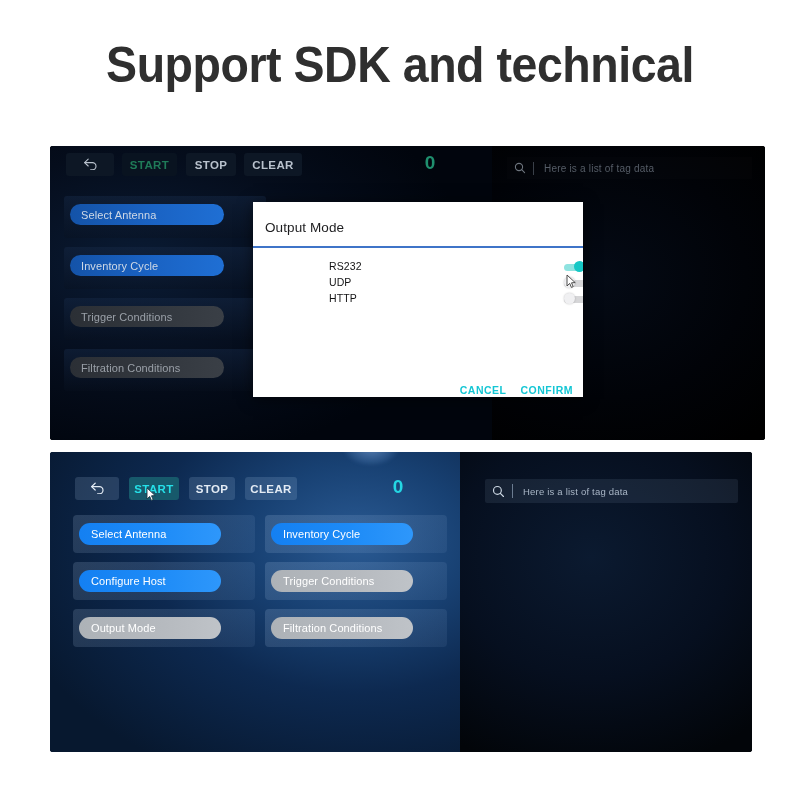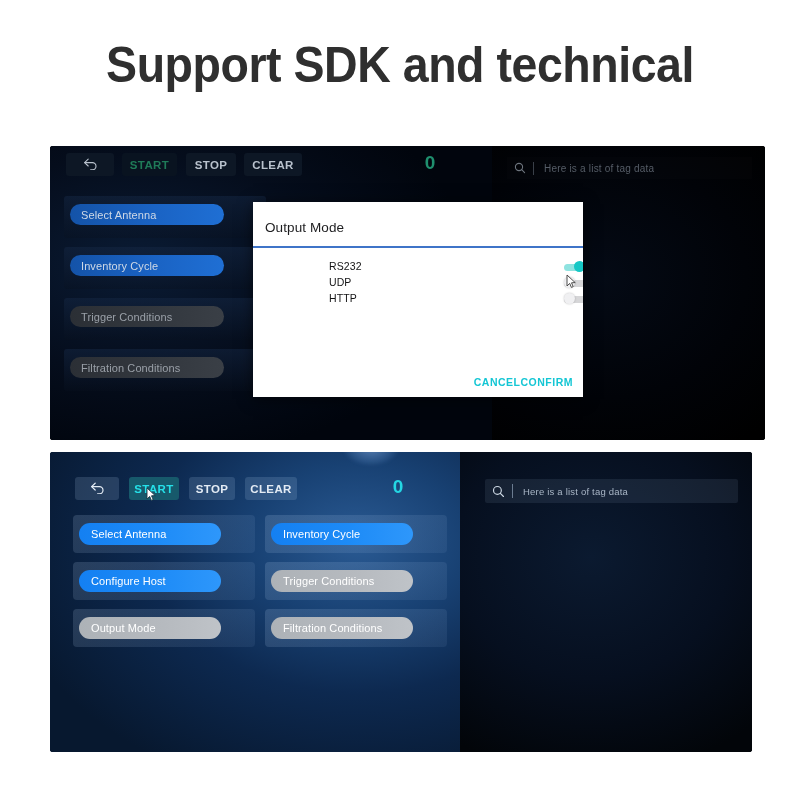--- a/index.html
+++ b/index.html
@@ -244,22 +244,23 @@
   }
   .toggle.on .track { background: #8fe3e0; }
   .toggle.on .knob {
     left: 10px;
     background: #16c7c5;
     box-shadow: none;
   }
 
   .dialog-actions {
     position: absolute;
-    right: 10px; bottom: 9px;
-    display: flex;
+    right: 10px; bottom: 1px;
+    display: flex;
+    gap: 14px;
   }
   .dialog-actions .act {
     font-size: 10.5px;
     font-weight: bold;
     letter-spacing: 0.5px;
     color: #14c6d4;
   }
 
   
   .cursor {

